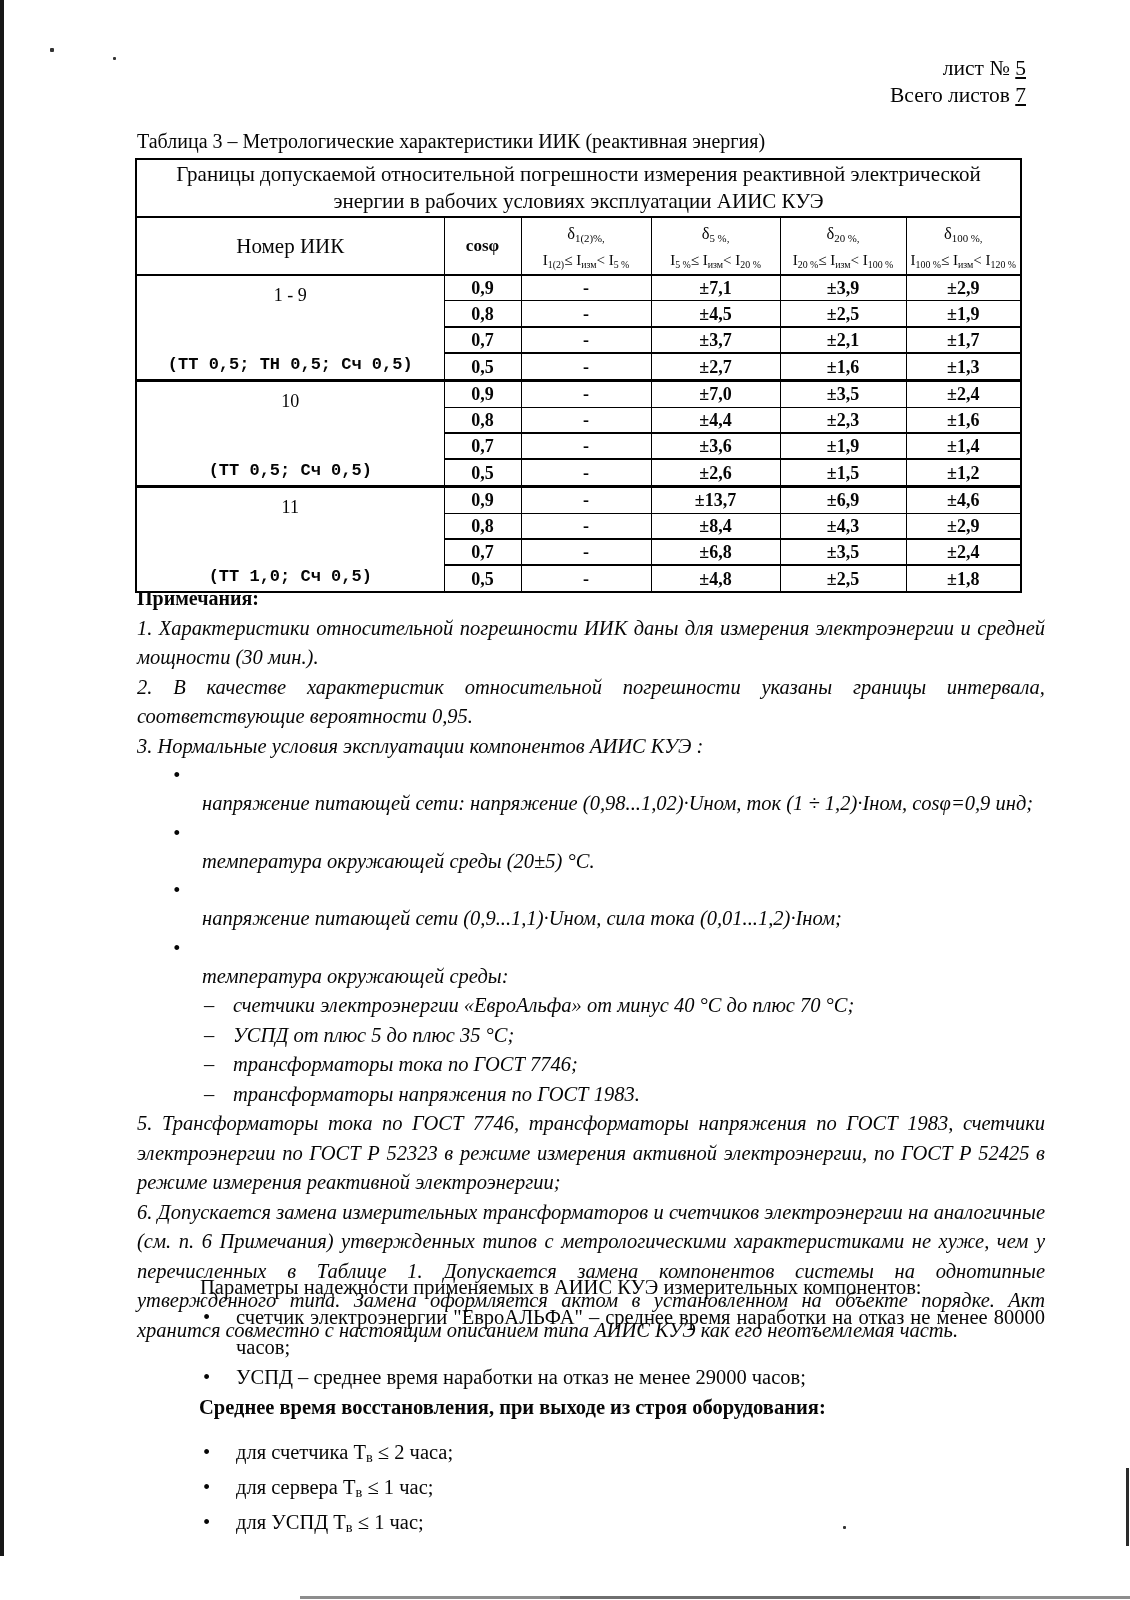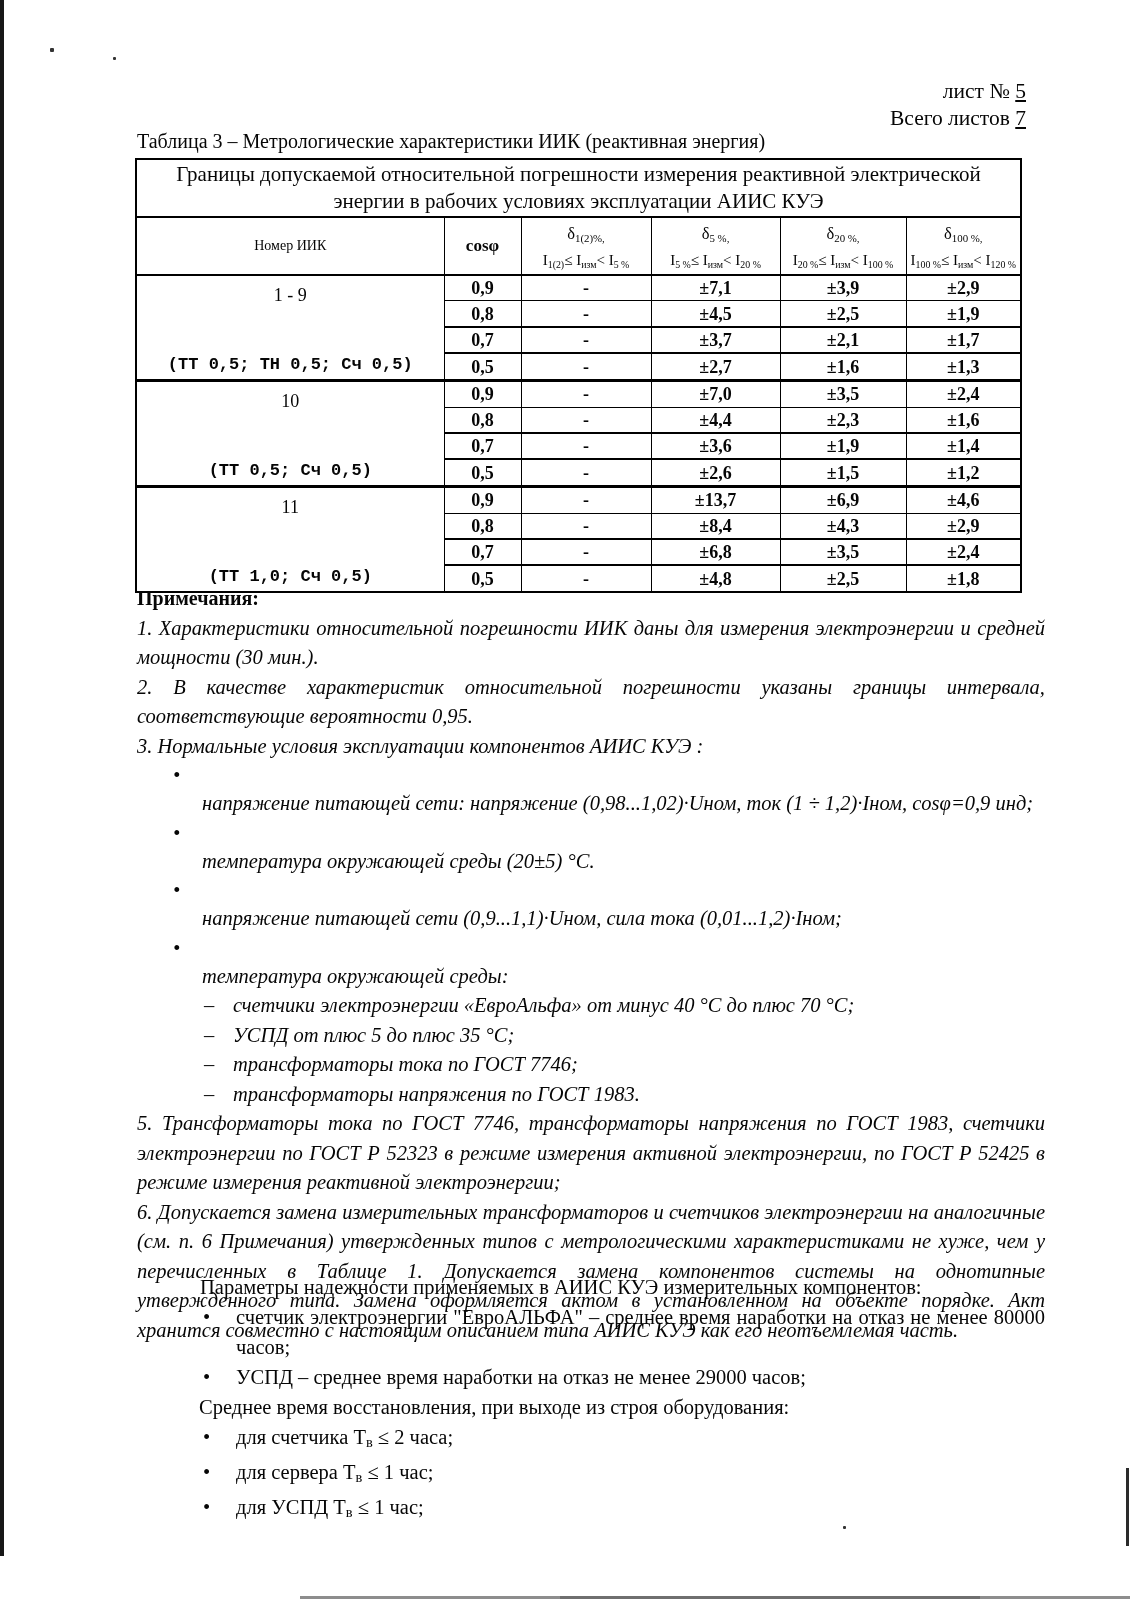--- a/index.html
+++ b/index.html
@@ -8,30 +8,30 @@
     background:#ffffff;color:#060606;
     font-family:"Liberation Serif","DejaVu Serif",serif;
   }
   
   .edge-bar-left{position:absolute;left:0;top:0;width:4px;height:1556px;background:#171717;}
   .edge-bar-right{position:absolute;left:1126px;top:1468px;width:3px;height:78px;background:#2a2a2a;}
   .bottom-strip{position:absolute;left:300px;top:1596px;width:830px;height:3px;background:#8d8d8d;}
   .bottom-strip-dark{position:absolute;left:560px;top:1596px;width:420px;height:3px;background:#6f6f6f;}
   .speck{position:absolute;width:4px;height:4px;background:#333;border-radius:1px;}
   
-  .page-head{position:absolute;top:55px;right:104px;text-align:right;font-size:21.5px;line-height:27px;margin-top:23px;}
+  .page-head{position:absolute;top:55px;right:104px;text-align:right;font-size:21.5px;line-height:27px;}
   .page-head .u{text-decoration:underline;}
   
   .caption{position:absolute;left:137px;top:130px;font-size:20px;}
   .metrology{position:absolute;left:135px;top:158px;border-collapse:collapse;table-layout:fixed;width:885px;}
   .metrology th,.metrology td{border:1.5px solid #000;padding:0;text-align:center;vertical-align:middle;}
   .metrology{border:2.5px solid #000;}
   .merged-h th{font-weight:normal;font-size:21px;line-height:27px;height:52px;padding:1px 8px;border-bottom:2px solid #000;}
   .col-h th{font-weight:normal;height:56px;border-bottom:2.5px solid #000;}
-  .c-iik{font-size:14px;}
+  .c-iik{font-size:21px;}
   .c-cos{font-size:17px;font-weight:bold !important;}
   .dcol{display:flex;flex-direction:column;justify-content:space-around;height:52px;}
   .dsym{font-size:16.5px;}
   .drange{font-size:15px;line-height:15px;}
   .metrology sub{font-size:0.66em;vertical-align:-0.28em;line-height:0;}
   .metrology td{font-weight:bold;font-size:18px;height:23.5px;line-height:22px;}
   td.iik-cell{font-weight:normal;}
   .iik-wrap{height:92px;display:flex;flex-direction:column;justify-content:space-between;align-items:center;padding:8px 0 3px;}
   .iik-num{font-size:18px;}
   .iik-spec{font-size:17px;font-weight:bold;font-family:Liberation Mono, monospace;}
@@ -46,21 +46,21 @@
   .nbul .tx{flex:1;text-align:justify;margin-top:28px;}
   .ndash{display:flex;font-style:italic;margin-left:67px;}
   .ndash .mk{flex:none;width:29px;}
   .ndash .tx{flex:1;}
   
   .rel{position:absolute;left:137px;top:1272px;width:908px;font-size:20.5px;line-height:30px;}
   .rel-intro{margin:0 0 0 63px;}
   .rel-item{display:flex;margin-left:66px;}
   .rel-item .mk{flex:none;width:33px;}
   .rel-item .tx{flex:1;text-align:justify;}
-  .rel-line{margin:0 0 0 62px;}
+  .rel-line{margin:0 0 15px 62px;font-weight:bold;}
   .rel sub{font-size:0.7em;vertical-align:-0.2em;}
 </style>
 </head>
 <body>
 
 <div class="edge-bar-left"></div>
 <div class="edge-bar-right"></div>
 <div class="bottom-strip"></div>
 <div class="bottom-strip-dark"></div>
 <div class="speck" style="left:50px;top:48px;"></div>

